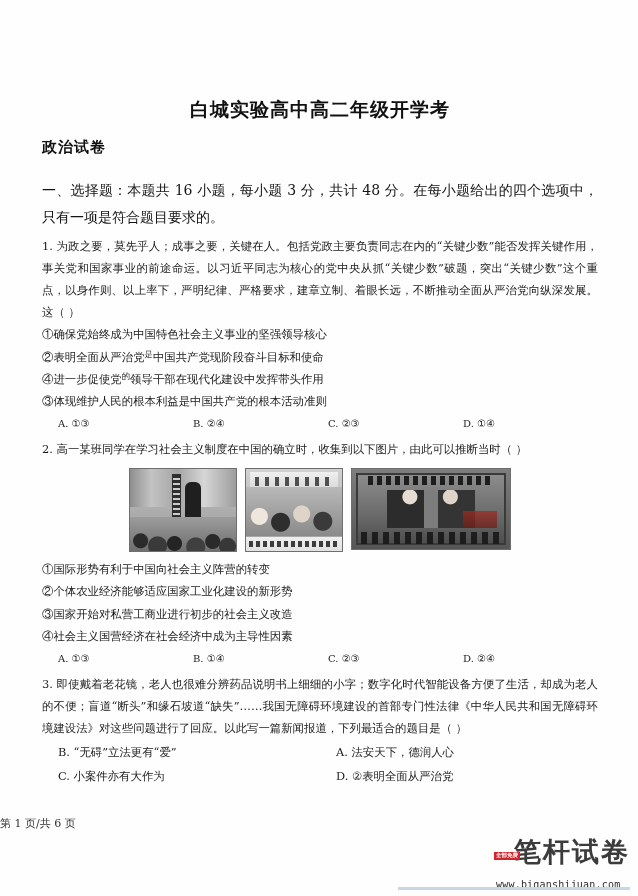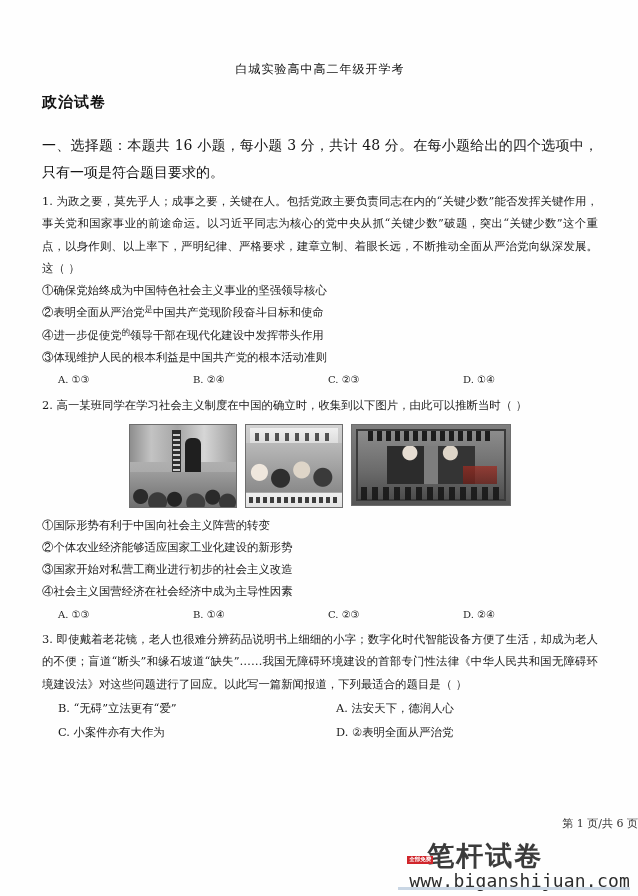--- a/index.html
+++ b/index.html
@@ -23,24 +23,24 @@
   .content {
     position: absolute;
     left: 42px;
     top: 0;
     width: 556px;
   }
 
   
   .doc-title {
     text-align: center;
-    font-size: 12px;
-    font-weight: normal;
+    font-size: 19px;
+    font-weight: bold;
     letter-spacing: 1px;
-    margin-top: 62px;
+    margin-top: 98px;
     line-height: 1.2;
     color: #111;
   }
   .doc-subtitle {
     text-align: left;
     font-size: 15px;
     font-weight: bold;
     letter-spacing: 1px;
     margin-top: 17px;
     color: #111;
@@ -220,21 +220,21 @@
     position: absolute; right: 8%; top: 52%; width: 22%; height: 22%;
     background: linear-gradient(180deg,#9b2c22,#6d1f18);
     opacity: .75;
   }
 
   
   .footer {
     position: absolute;
     left: 0; right: 0;
     top: 816px;
-    text-align: right;
+    text-align: left;
     font-size: 11px;
     color: #333;
   }
 
   
   .watermark {
     position: absolute;
     right: 8px;
     bottom: 6px;
     text-align: left;
@@ -244,24 +244,24 @@
     font-family: "DejaVu Sans", "Liberation Sans", sans-serif;
     font-size: 27px;
     font-weight: bold;
     color: #3b3b3b;
     letter-spacing: 2px;
     display: block;
     margin-left: 18px;
   }
   .wm-url {
     font-family: "DejaVu Sans Mono", "Liberation Mono", monospace;
-    font-size: 18px;
+    font-size: 10px;
     color: #2c2c2c;
     display: block;
-    margin-top: 3px;
+    margin-top: 15px;
     letter-spacing: .2px;
   }
   .wm-badge {
     position: absolute;
     left: -2px;
     top: 14px;
     font-family: "DejaVu Sans", "Liberation Sans", sans-serif;
     font-size: 5.5px;
     font-weight: bold;
     color: #ffffff;

